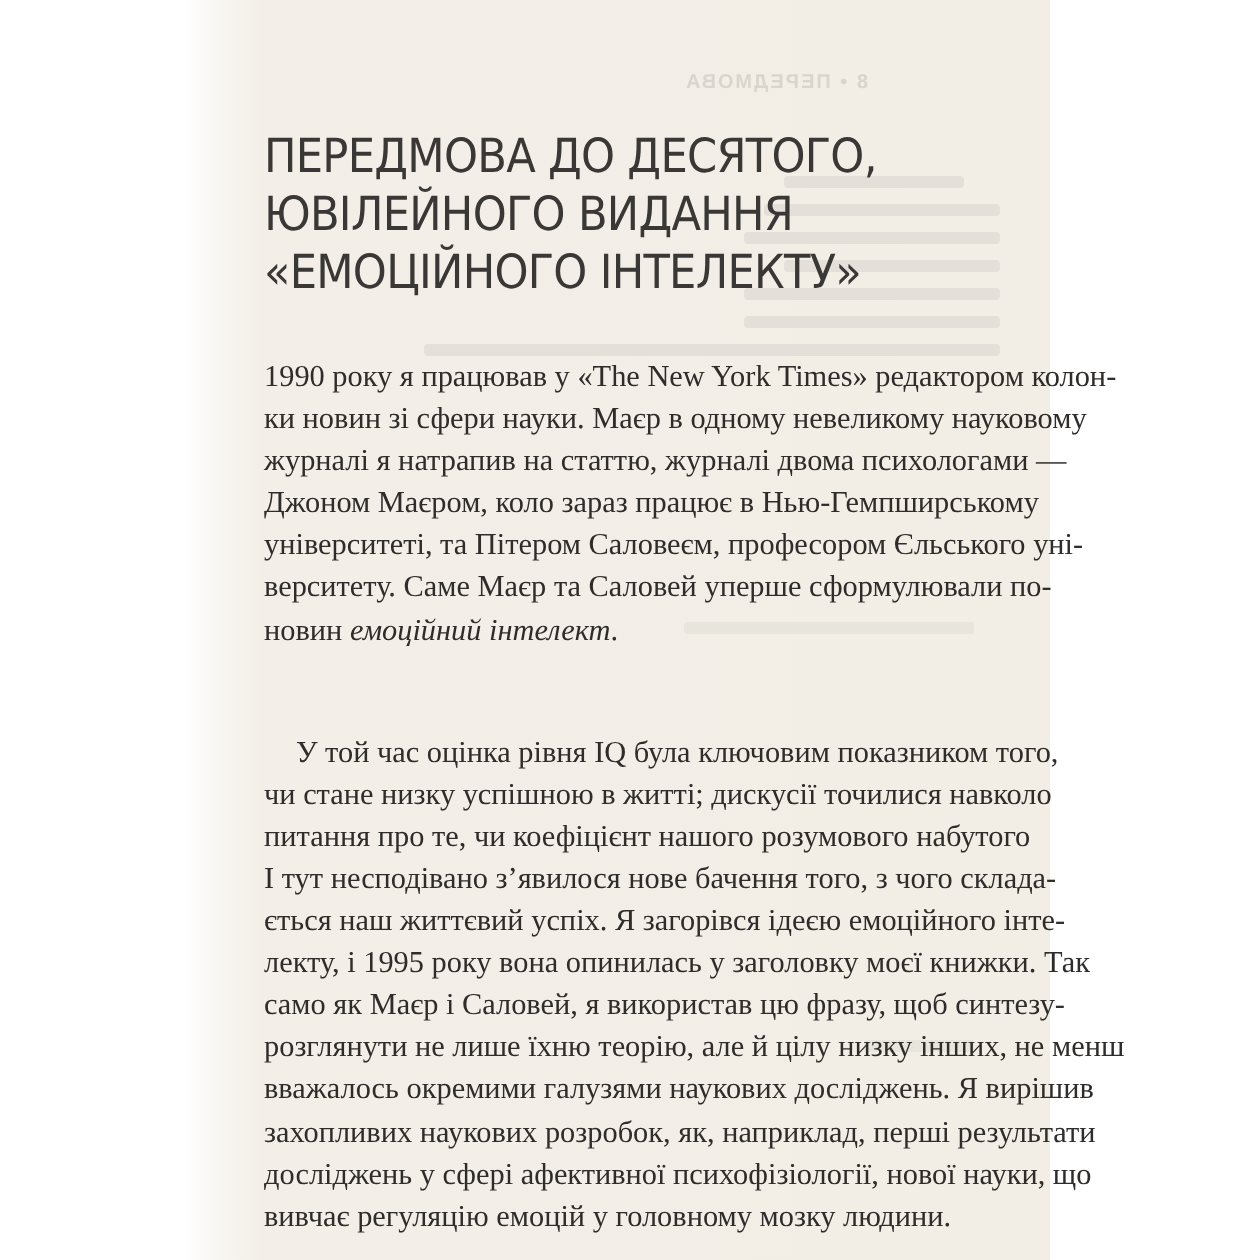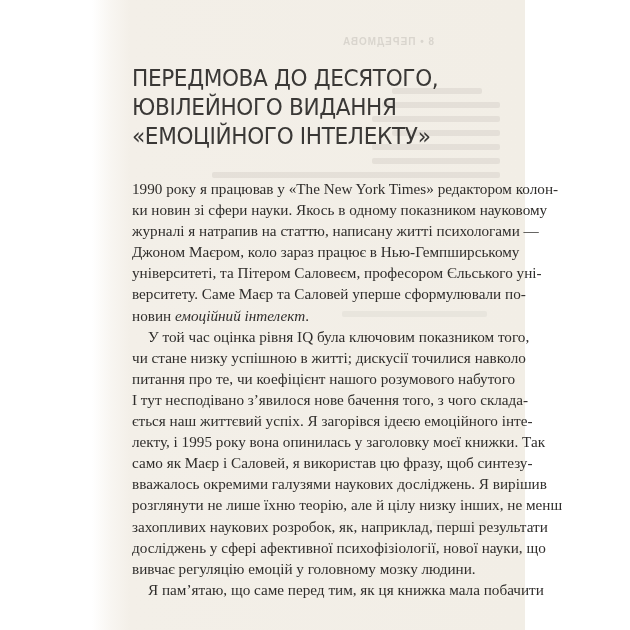--- a/index.html
+++ b/index.html
@@ -76,21 +76,21 @@
     }
     .line {
       display: block;
       white-space: nowrap;
       text-align: justify;
       text-align-last: justify;
       height: 21.1px;
       font-family: Liberation Serif, serif;
     }
     .line.last { text-align-last: left; }
-    .line.indent { padding-left: 16px; }
+    .line.indent { padding-left: 16px; margin-top: 40px; }
     .ital { font-style: italic; }
   </style>
 </head>
 <body>
 
 <div class="page">
   <div class="bleed">
     <div class="bleed-header">8 • ПЕРЕДМОВА</div>
     <div class="bleed-line" style="left:300px;top:88px;width:90px;"></div>
     <div class="bleed-line" style="left:290px;top:102px;width:118px;"></div>
@@ -105,37 +105,37 @@
 
   <h1 class="heading">
     <span>ПЕРЕДМОВА ДО ДЕСЯТОГО,</span>
     <span>ЮВІЛЕЙНОГО ВИДАННЯ</span>
     <span>«ЕМОЦІЙНОГО ІНТЕЛЕКТУ»</span>
   </h1>
 
   <div class="body-text">
     <div>
       <span class="line">1990 року я працював у «The New York Times» редактором колон-</span>
-      <span class="line">ки новин зі сфери науки. Якось в одному показником науковому</span>
-      <span class="line">журналі я натрапив на статтю, написану житті психологами —</span>
+      <span class="line">ки новин зі сфери науки. Маєр в одному невеликому науковому</span>
+      <span class="line">журналі я натрапив на статтю, журналі двома психологами —</span>
       <span class="line">Джоном Маєром, коло зараз працює в Нью-Гемпширському</span>
       <span class="line">університеті, та Пітером Саловеєм, професором Єльського уні-</span>
       <span class="line">верситету. Саме Маєр та Саловей уперше сформулювали по-</span>
       <span class="line last"><span>новин </span><span class="ital">емоційний інтелект</span><span>.</span></span>
     </div>
     <div>
       <span class="line indent">У той час оцінка рівня IQ була ключовим показником того,</span>
       <span class="line">чи стане низку успішною в житті; дискусії точилися навколо</span>
       <span class="line">питання про те, чи коефіцієнт нашого розумового набутого</span>
       <span class="line">І тут несподівано з’явилося нове бачення того, з чого склада-</span>
       <span class="line">ється наш життєвий успіх. Я загорівся ідеєю емоційного інте-</span>
       <span class="line">лекту, і 1995 року вона опинилась у заголовку моєї книжки. Так</span>
       <span class="line">само як Маєр і Саловей, я використав цю фразу, щоб синтезу-</span>
+      <span class="line">розглянути не лише їхню теорію, але й цілу низку інших, не менш</span>
       <span class="line">вважалось окремими галузями наукових досліджень. Я вирішив</span>
-      <span class="line">розглянути не лише їхню теорію, але й цілу низку інших, не менш</span>
       <span class="line">захопливих наукових розробок, як, наприклад, перші результати</span>
       <span class="line">досліджень у сфері афективної психофізіології, нової науки, що</span>
       <span class="line last">вивчає регуляцію емоцій у головному мозку людини.</span>
     </div>
     <div>
       <span class="line indent">Я пам’ятаю, що саме перед тим, як ця книжка мала побачити</span>
 
     </div>
   </div>
 </div>

